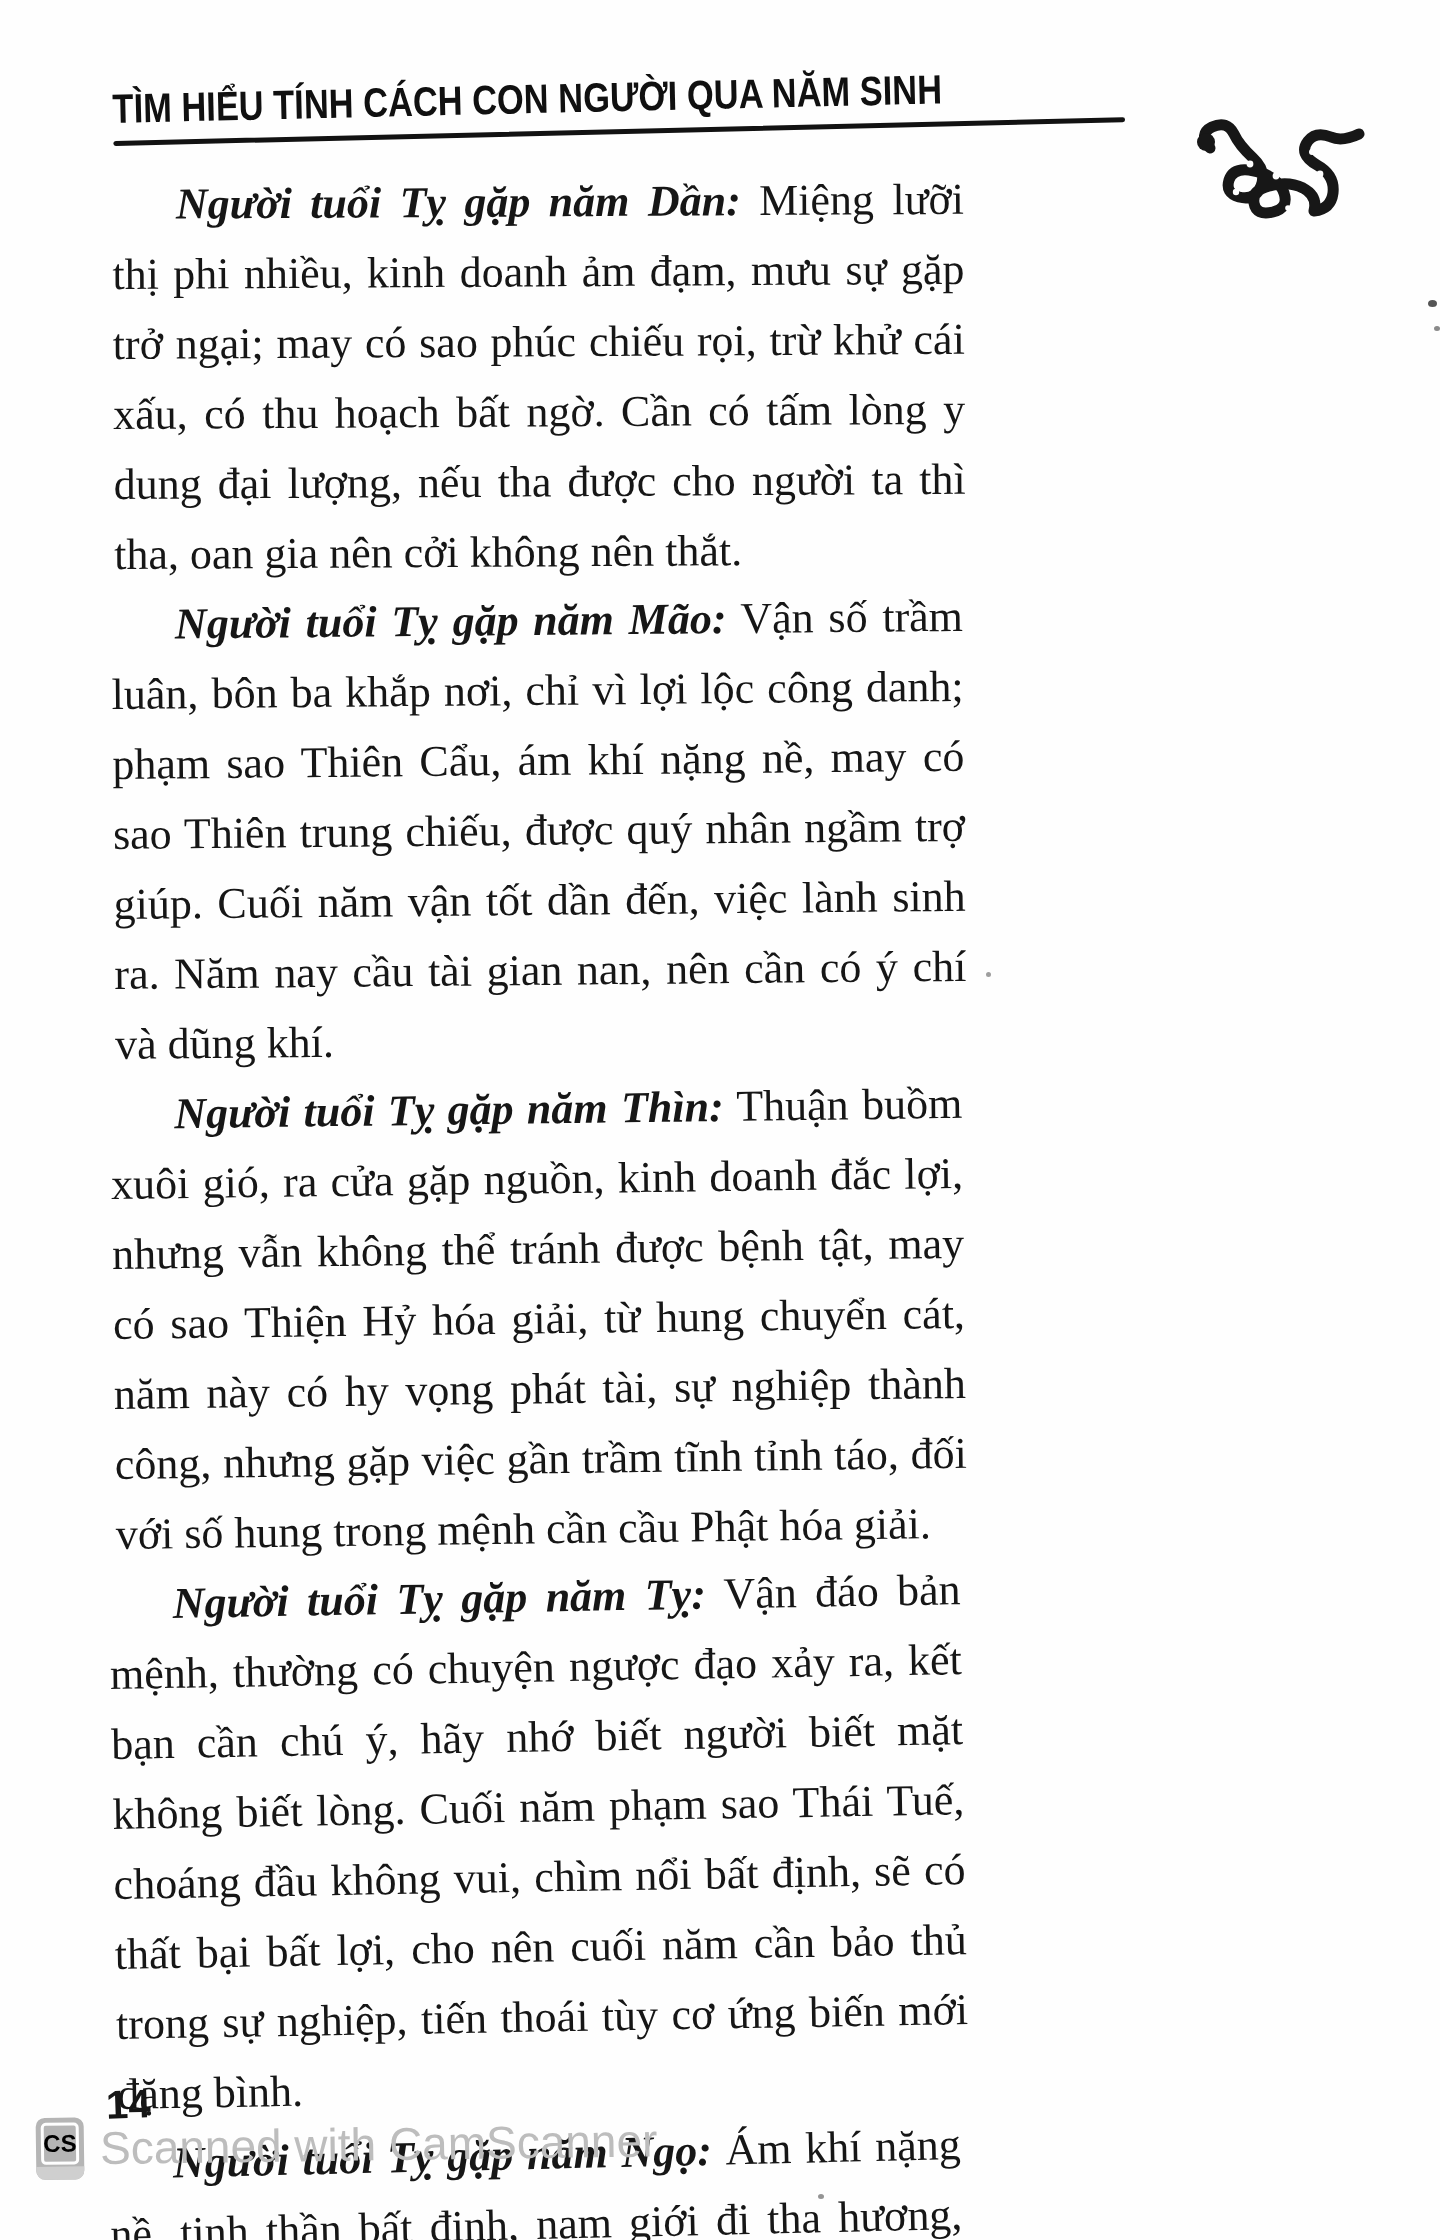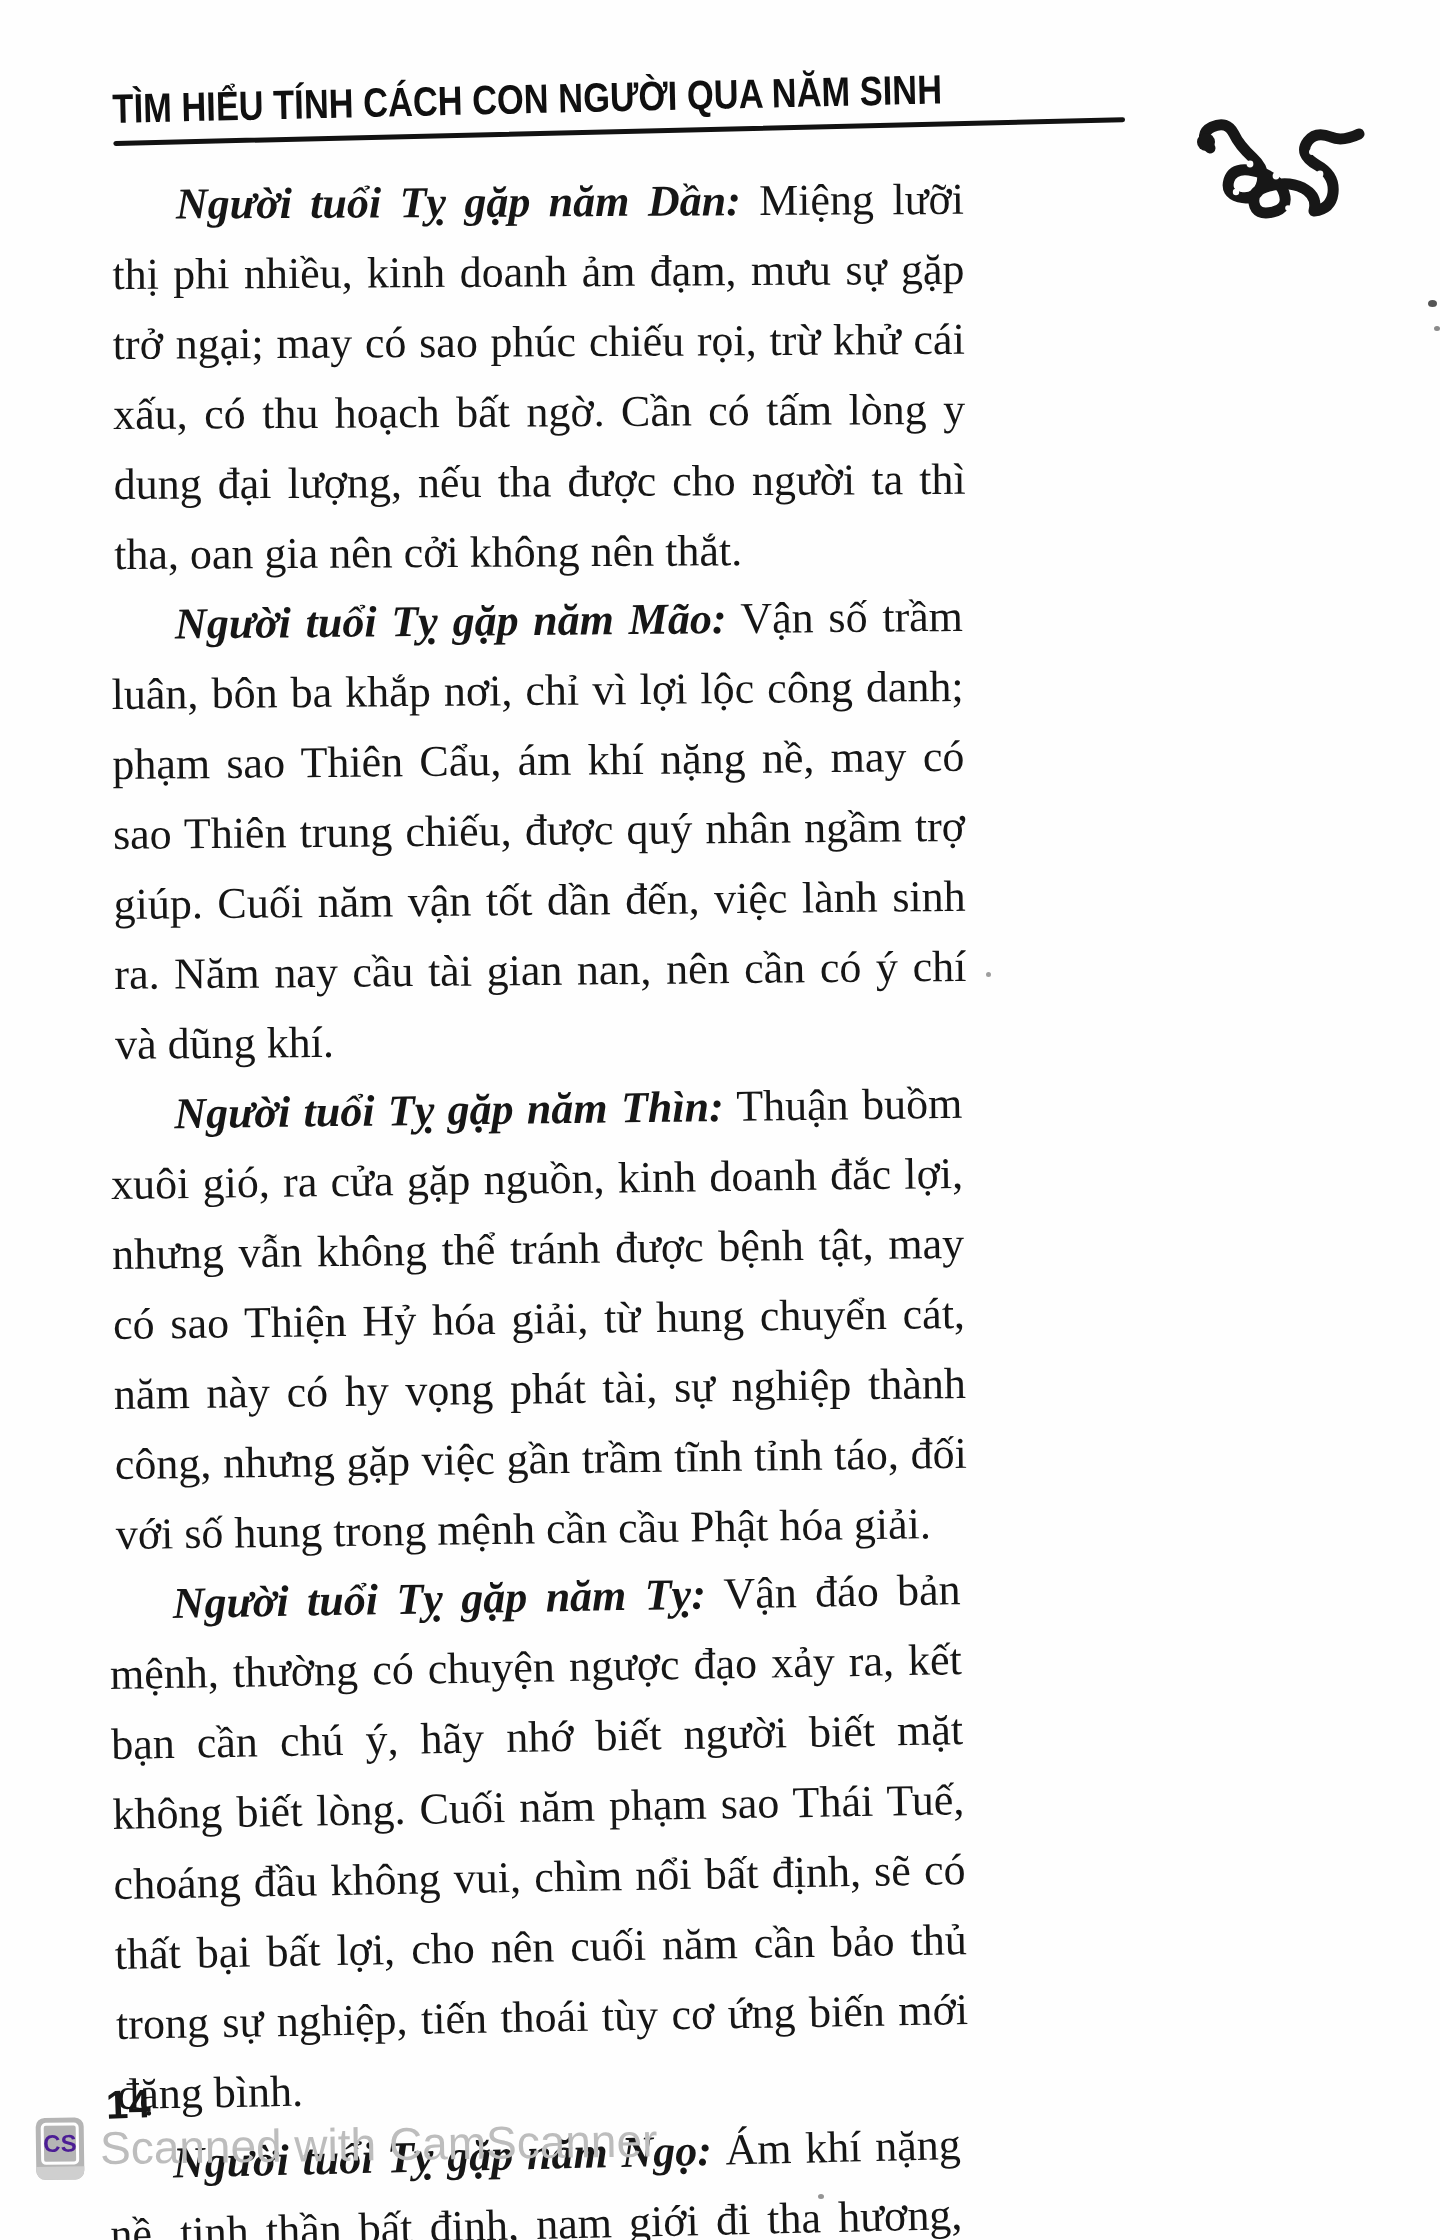--- a/index.html
+++ b/index.html
@@ -55,21 +55,21 @@
   }
   .cs-badge{
     width:48px;height:62px;background:#b5b5b5;border-radius:9px;
     position:relative;flex:0 0 auto;
   }
   .cs-badge .inner{
     position:absolute;left:5px;top:5px;right:5px;height:36px;
     border:3px solid #fefefe;border-radius:5px;
     display:flex;align-items:center;justify-content:center;
     font-family:"Liberation Sans","DejaVu Sans",sans-serif;
-    font-weight:700;font-size:24px;color:#4c1d95;letter-spacing:0;
+    font-weight:700;font-size:24px;color:#000000;letter-spacing:0;
   }
   .cs-badge .strip{
     position:absolute;left:0;right:0;bottom:0;height:13px;
     background:#cfcfcf;border-radius:0 0 9px 9px;
   }
   .watermark-text{
     font-family:"Liberation Sans","DejaVu Sans",sans-serif;
     font-size:46px;color:#bdbdbd;white-space:nowrap;
   }
   

